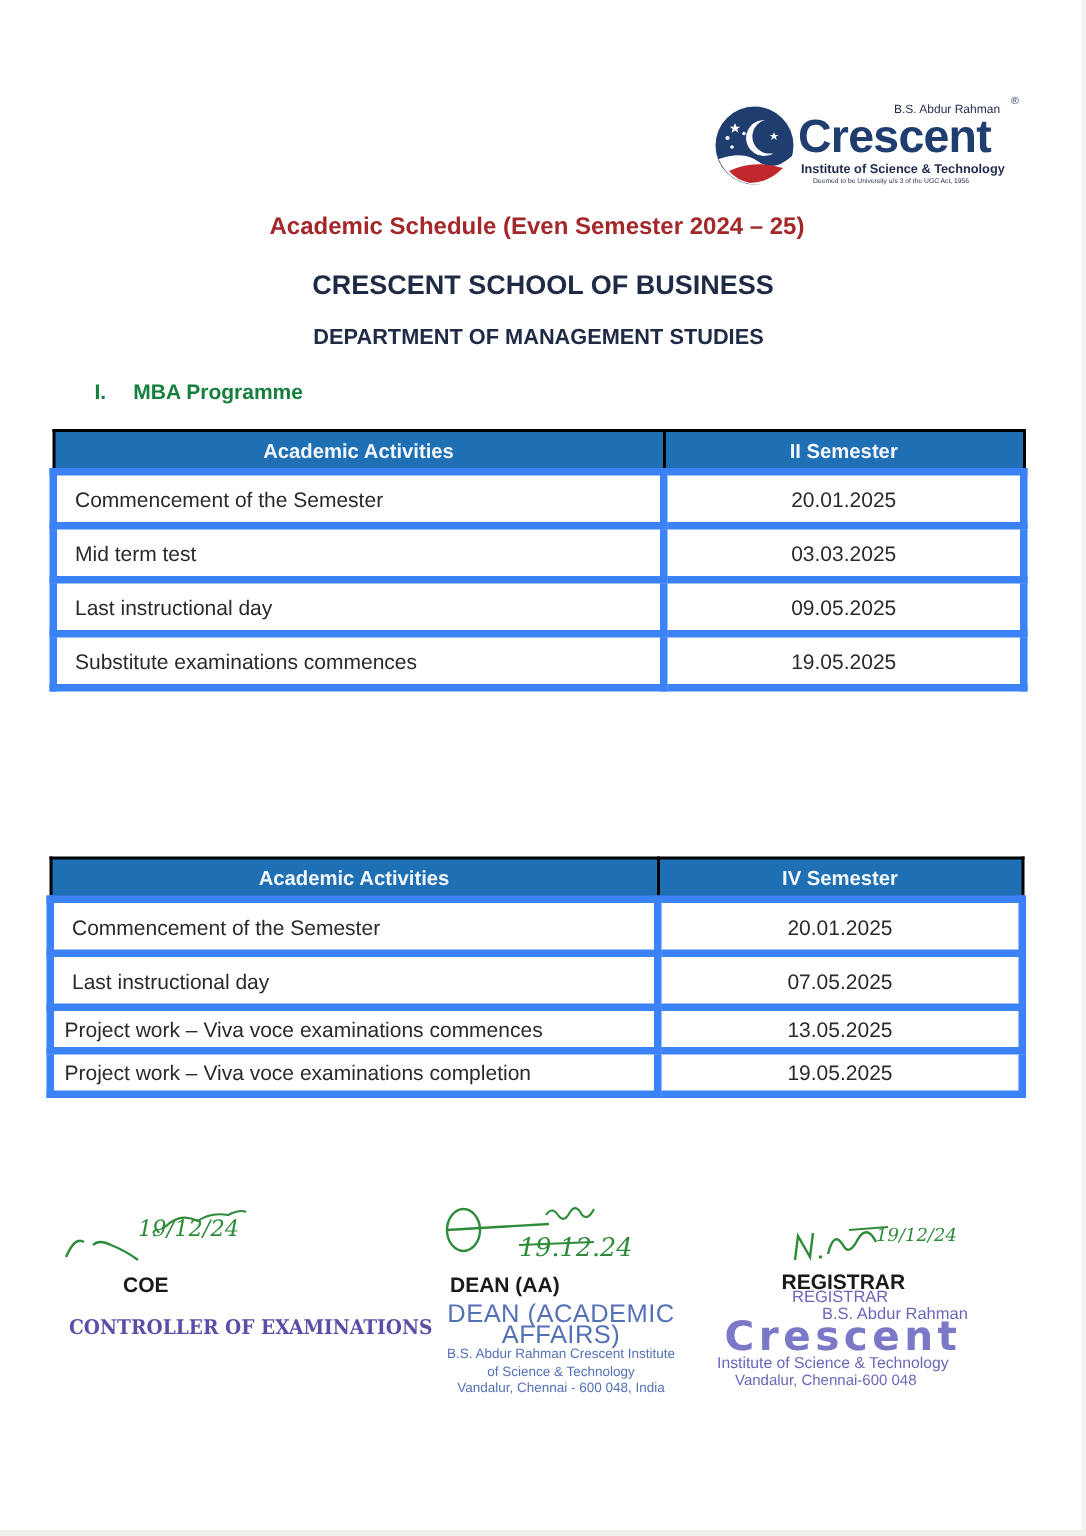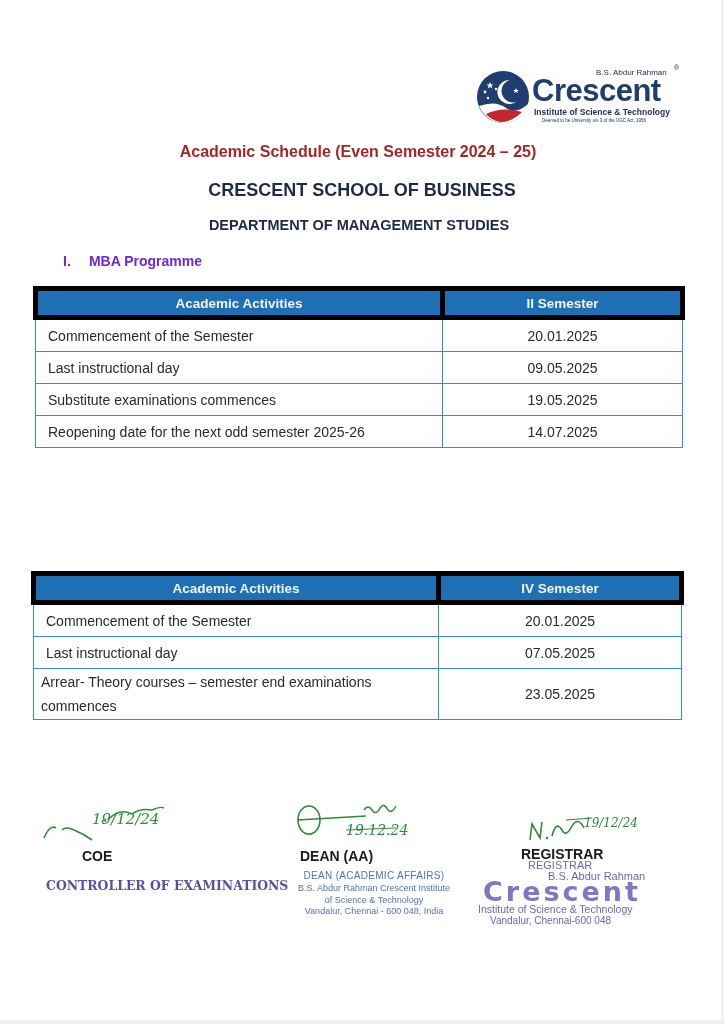--- a/index.html
+++ b/index.html
@@ -16,45 +16,45 @@
   .logo-top { position: absolute; left: 120px; top: 2px; font-size: 8px; color: #1f2b4d; white-space: nowrap; }
   .logo-reg { position: absolute; left: 198px; top: -2px; font-size: 7px; color: #1f2b4d; }
   .logo-name { position: absolute; left: 56px; top: 8px; font-size: 31px; font-weight: bold; color: #1f3d6e; letter-spacing: -0.5px; line-height: 34px; }
   .logo-sub { position: absolute; left: 58px; top: 41px; font-size: 8.5px; font-weight: bold; color: #1f2b4d; white-space: nowrap; }
   .logo-tiny { position: absolute; left: 66px; top: 52px; font-size: 4.5px; color: #1f2b4d; white-space: nowrap; }
 
   .title { position: absolute; left: 0; width: 724px; text-align: center; font-weight: bold; }
   .t1 { top: 143px; font-size: 16px; color: #a3282a; left: -4px; }
   .t2 { top: 180px; font-size: 18px; color: #1f2a44; }
   .t3 { top: 217px; font-size: 14.5px; color: #1f2a44; left: -3px; }
-  .section-heading { position: absolute; left: 63px; top: 253px; font-size: 14px; font-weight: bold; color: #6d28d9; }
+  .section-heading { position: absolute; left: 63px; top: 253px; font-size: 14px; font-weight: bold; color: #15803d; }
   .section-heading .num { display: inline-block; width: 22px; }
 
   table.sched { position: absolute; border-collapse: collapse; font-size: 14px; color: #2a2a2a; }
-  table.sched th { background: #1e6fb4; color: #f2f6fb; font-weight: bold; font-size: 13.5px; text-align: center; border: 5px solid #000000; padding: 0; }
-  table.sched td { border: 1px solid #3b82f6; padding: 0 0 0 12px; vertical-align: middle; }
+  table.sched th { background: #1e6fb4; color: #f2f6fb; font-weight: bold; font-size: 13.5px; text-align: center; border: 2px solid #000000; padding: 0; }
+  table.sched td { border: 5px solid #3b82f6; padding: 0 0 0 12px; vertical-align: middle; }
   table.sched td.date { text-align: center; padding: 0; }
   #tbl1 { left: 33px; top: 286px; width: 652px; }
   #tbl1 th { height: 24px; }
   #tbl1 td { height: 31px; }
   #tbl1 col.c1 { width: 407px; }
   #tbl2 { left: 31px; top: 571px; width: 653px; }
   #tbl2 th { height: 24px; }
   #tbl2 tr.r-tall td { height: 31px; }
   #tbl2 tr.r-short td { height: 24px; }
   #tbl2 tr.r-multi td { height: 50px; line-height: 24px; }
   #tbl2 col.c1 { width: 405px; }
 
   
   .sig { position: absolute; }
   .sig-scribble { position: absolute; }
   .sig-role { position: absolute; font-weight: bold; font-size: 14px; color: #1a1a1a; white-space: nowrap; }
   .stamp-coe { position: absolute; left: 46px; top: 877px; font-family: "DejaVu Serif", serif; font-weight: bold; font-size: 13.5px; color: #5a4fa8; letter-spacing: 0px; transform: scaleX(0.92); transform-origin: left; white-space: nowrap; }
   .stamp-dean { position: absolute; left: 288px; top: 869px; width: 172px; text-align: center; color: #5571b5; font-size: 9px; line-height: 11.5px; }
-  .stamp-dean .head { font-size: 10px; letter-spacing: 0.3px; line-height: 14px; }
+  .stamp-dean .head { font-size: 17px; letter-spacing: 0.3px; line-height: 14px; }
   .stamp-reg { position: absolute; left: 478px; top: 859px; width: 180px; color: #6a67b8; }
   .stamp-reg .l1 { position: absolute; left: 50px; top: 0; font-size: 11px; }
   .stamp-reg .l2 { position: absolute; left: 70px; top: 11px; font-size: 11px; }
   .stamp-reg .l3 { position: absolute; left: 5px; top: 17px; font-size: 27px; font-weight: bold; letter-spacing: 3px; font-family: "DejaVu Sans", sans-serif; color: #7b78c8; }
   .stamp-reg .l4 { position: absolute; left: 0; top: 44px; font-size: 10.5px; white-space: nowrap; }
   .stamp-reg .l5 { position: absolute; left: 12px; top: 56px; font-size: 10px; white-space: nowrap; }
 </style>
 </head>
 <body>
 
@@ -99,30 +99,30 @@
       <th>Academic Activities</th>
       <th>II Semester</th>
     </tr>
   </thead>
   <tbody>
     <tr>
       <td>Commencement of the Semester</td>
       <td class="date">20.01.2025</td>
     </tr>
     <tr>
+      <td>Mid term test</td>
+      <td class="date">03.03.2025</td>
+    </tr>
+    <tr>
       <td>Last instructional day</td>
       <td class="date">09.05.2025</td>
     </tr>
     <tr>
       <td>Substitute examinations commences</td>
       <td class="date">19.05.2025</td>
-    </tr>
-    <tr>
-      <td>Reopening date for the next odd semester 2025-26</td>
-      <td class="date">14.07.2025</td>
     </tr>
   </tbody>
 </table>
 
 <table class="sched" id="tbl2">
   <colgroup>
       <col class="c1">
       <col class="c2">
     </colgroup>
   <thead>
@@ -133,23 +133,27 @@
   </thead>
   <tbody>
     <tr class="r-tall">
       <td>Commencement of the Semester</td>
       <td class="date">20.01.2025</td>
     </tr>
     <tr class="r-tall">
       <td>Last instructional day</td>
       <td class="date">07.05.2025</td>
     </tr>
-    <tr class="r-multi">
-      <td style="padding-left:7px; padding-right:50px">Arrear- Theory courses – semester end examinations commences</td>
-      <td class="date">23.05.2025</td>
+    <tr class="r-short">
+      <td style="padding-left:7px">Project work – Viva voce examinations commences</td>
+      <td class="date">13.05.2025</td>
+    </tr>
+    <tr class="r-short">
+      <td style="padding-left:7px">Project work – Viva voce examinations completion</td>
+      <td class="date">19.05.2025</td>
     </tr>
   </tbody>
 </table>
 
 <div class="sig">
   <svg class="sig-scribble" style="left:40px; top:800px;" width="160" height="48" viewBox="0 0 160 48">
     <path d="M4 38 Q10 24 16 28 M22 30 Q26 26 34 30 Q44 34 52 40" fill="none" stroke="#2e8b3a" stroke-width="1.6"></path>
     <path d="M62 22 Q64 18 66 22 M70 18 Q80 8 92 14 Q100 8 112 10 Q120 6 124 8" fill="none" stroke="#2e8b3a" stroke-width="1.4"></path>
   </svg>
   <span class="sig-scribble" style="left:92px; top:810px; font-family:'DejaVu Serif',serif; font-style:italic; font-size:15px; color:#2e8b3a;">19/12/24</span>
@@ -157,21 +161,21 @@
   <span class="stamp-coe">CONTROLLER OF EXAMINATIONS</span>
 </div>
 
 <div class="sig">
   <svg class="sig-scribble" style="left:296px; top:800px;" width="110" height="40" viewBox="0 0 110 40">
     <ellipse cx="13" cy="20" rx="11" ry="14" fill="none" stroke="#2e8b3a" stroke-width="1.6"></ellipse>
     <path d="M2 20 L70 16" stroke="#2e8b3a" stroke-width="1.6" fill="none"></path>
     <path d="M68 10 Q72 4 76 10 Q80 16 84 8 Q88 2 92 10 Q96 14 100 6" fill="none" stroke="#2e8b3a" stroke-width="1.4"></path>
     <path d="M50 30 L100 28" stroke="#2e8b3a" stroke-width="1.2" fill="none"></path>
   </svg>
-  <span class="sig-scribble" style="left:346px; top:822px; font-family:'DejaVu Serif',serif; font-style:italic; font-size:14px; color:#2e8b3a;">19.12.24</span>
+  <span class="sig-scribble" style="left:346px; top:822px; font-family:'DejaVu Serif',serif; font-style:italic; font-size:17px; color:#2e8b3a;">19.12.24</span>
   <span class="sig-role" style="left:300px; top:848px;">DEAN (AA)</span>
   <div class="stamp-dean">
     <div class="head">DEAN (ACADEMIC AFFAIRS)</div>
     <div>B.S. Abdur Rahman Crescent Institute</div>
     <div>of Science &amp; Technology</div>
     <div>Vandalur, Chennai - 600 048, India</div>
   </div>
 </div>
 
 <div class="sig">

